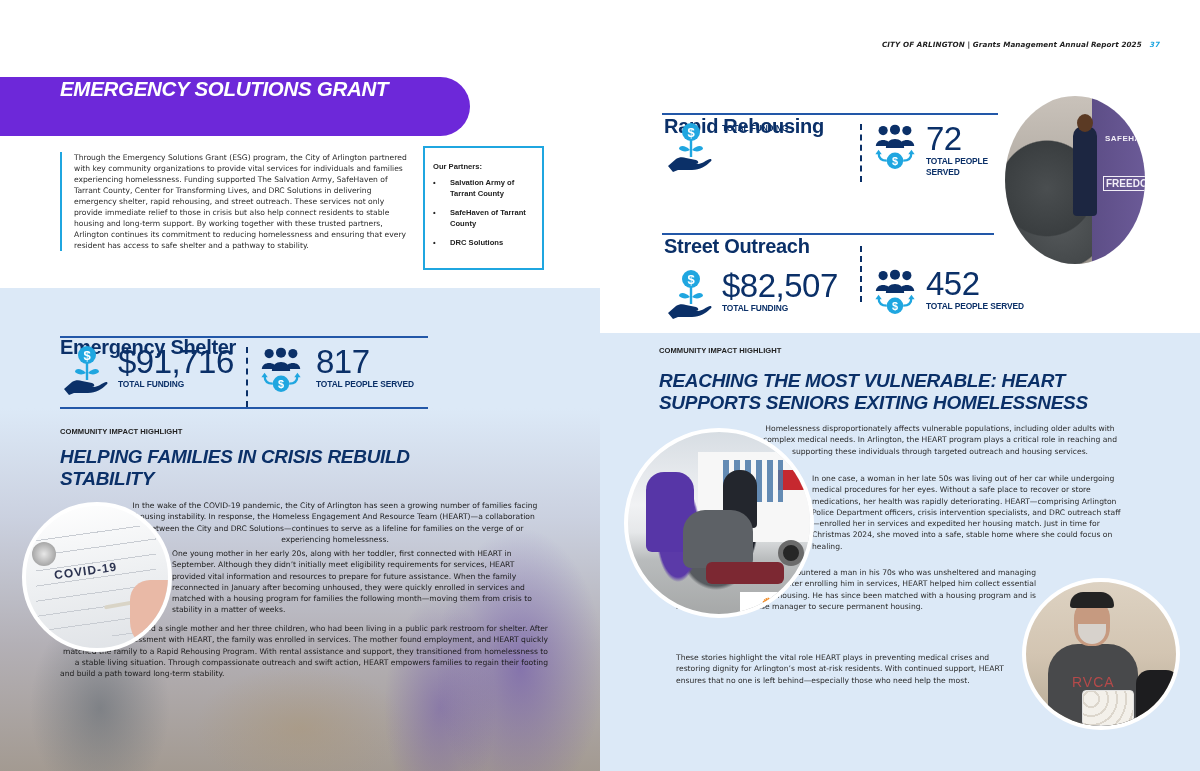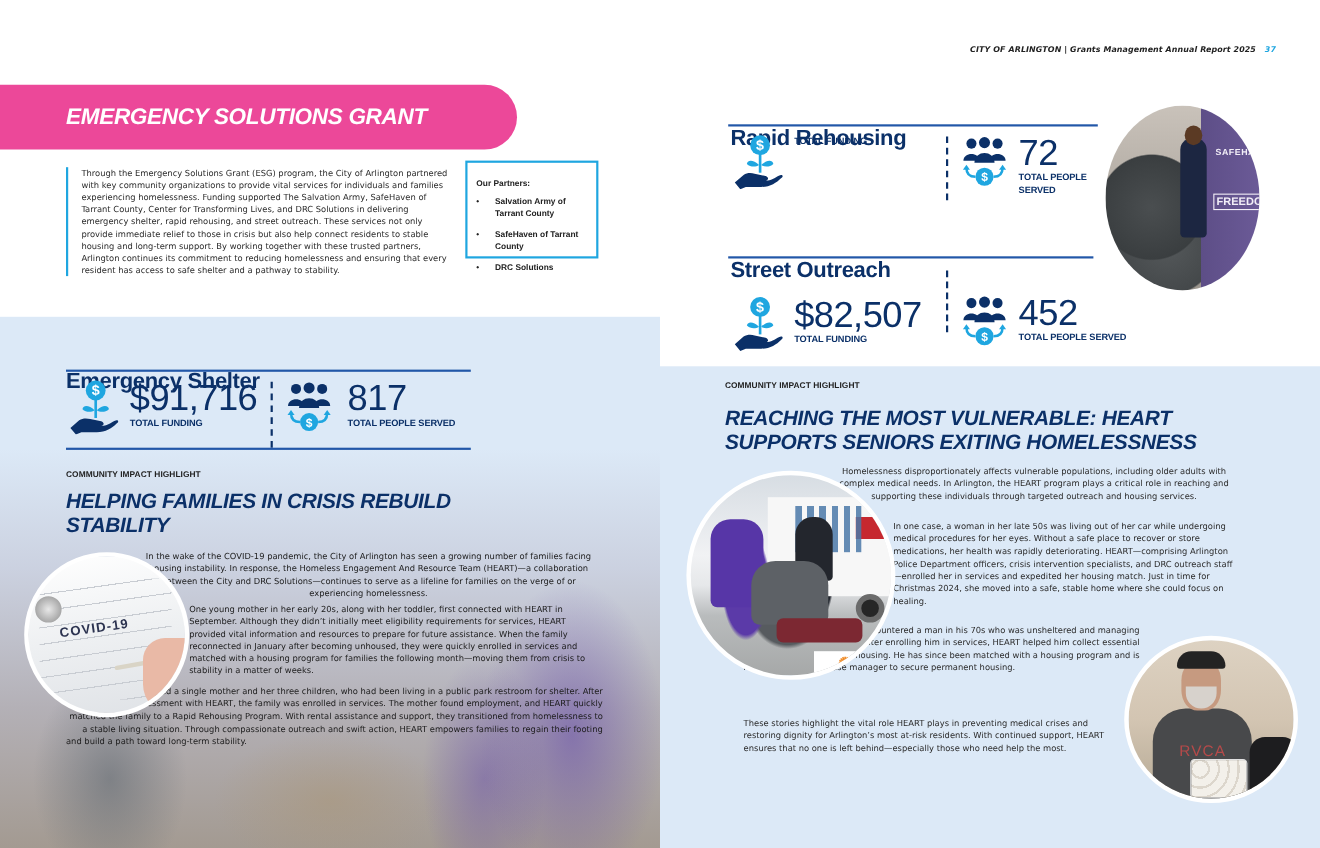--- a/index.html
+++ b/index.html
@@ -4,28 +4,28 @@
 <style>
   * { box-sizing: border-box; margin: 0; padding: 0; }
   html, body { width: 1200px; height: 771px; overflow: hidden; background: #ffffff; }
   body { position: relative; font-family: "DejaVu Sans", "Liberation Sans", sans-serif; color: #2b2b2b; }
 
   
   .running-header { position: absolute; top: 40px; right: 40px; font-size: 7.2px; font-style: italic; font-weight: bold; color: #222; letter-spacing: 0.1px; white-space: nowrap; }
   .running-header .page-num { color: #1fa6e0; margin-left: 8px; }
 
   
-  .esg-banner { position: absolute; left: 0; top: 77px; width: 470px; height: 59px; background: #ec4899; border-radius: 0 30px 30px 0; display: flex; align-items: center; padding-left: 60px; }
+  .esg-banner { position: absolute; left: 0; top: 77px; width: 470px; height: 59px; background: #6d28d9; border-radius: 0 30px 30px 0; display: flex; align-items: flex-start; padding-left: 60px; }
   .esg-banner span { font-family: "Liberation Sans", sans-serif; font-weight: bold; font-style: italic; color: #fff; font-size: 20.5px; letter-spacing: -0.3px; }
 
   
   .intro { position: absolute; left: 60px; top: 152px; width: 355px; border-left: 2px solid #1fa6e0; padding-left: 12px; font-size: 7.6px; line-height: 11px; color: #2b2b2b; }
 
   
-  .partners { position: absolute; left: 423px; top: 146px; width: 121px; height: 89px; border: 2px solid #1fa6e0; padding: 14px 8px 8px 8px; background: #fff; }
+  .partners { position: absolute; left: 423px; top: 146px; width: 121px; height: 124px; border: 2px solid #1fa6e0; padding: 14px 8px 8px 8px; background: #fff; }
   .partners .ptitle { font-size: 7.6px; font-weight: bold; color: #222; margin-bottom: 6px; font-family: "Liberation Sans", sans-serif; }
   .partners ul { list-style: none; }
   .partners li { display: flex; font-size: 7.6px; font-weight: bold; color: #222; line-height: 11px; margin-bottom: 8px; font-family: "Liberation Sans", sans-serif; }
   .partners li .bullet { width: 17px; flex-shrink: 0; }
 
   
   .left-panel { position: absolute; left: 0; top: 288px; width: 600px; height: 483px; background: #dce9f7; overflow: hidden; }
   .left-photo-bg { position: absolute; left: 0; top: 120px; width: 600px; height: 363px;
      background:
        radial-gradient(ellipse 120px 200px at 520px 260px, rgba(98,70,170,0.55), rgba(98,70,170,0) 70%),

